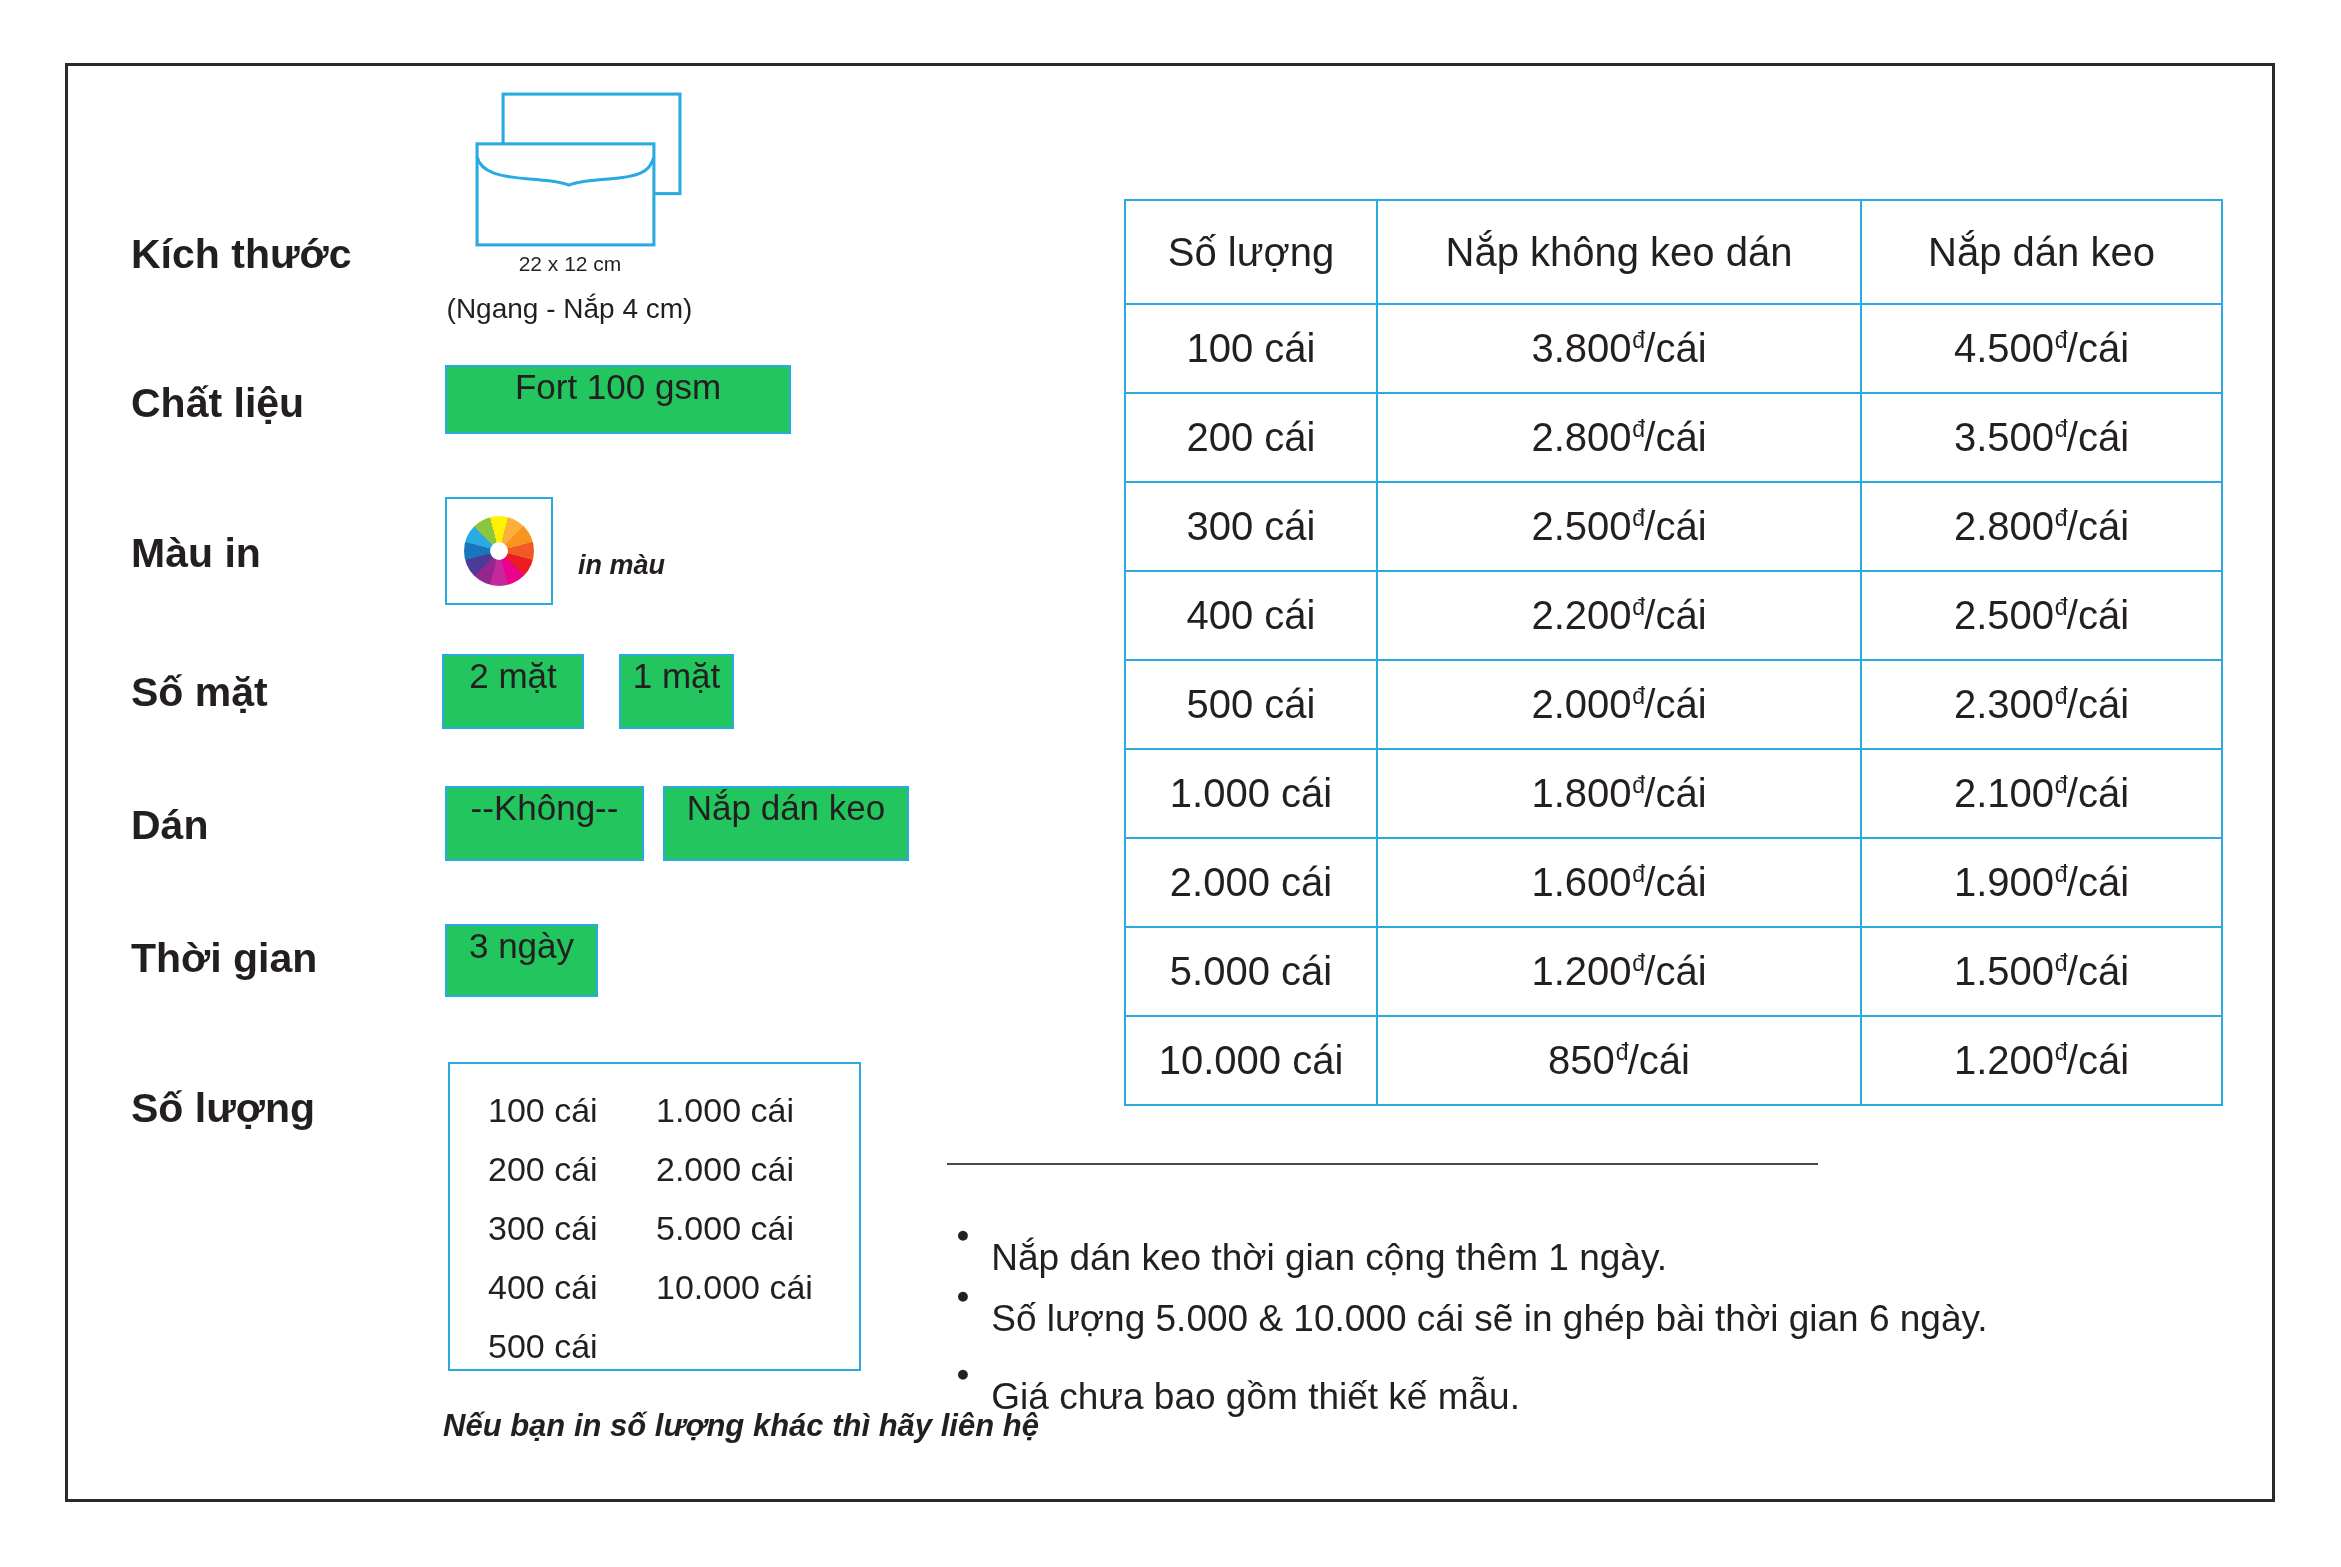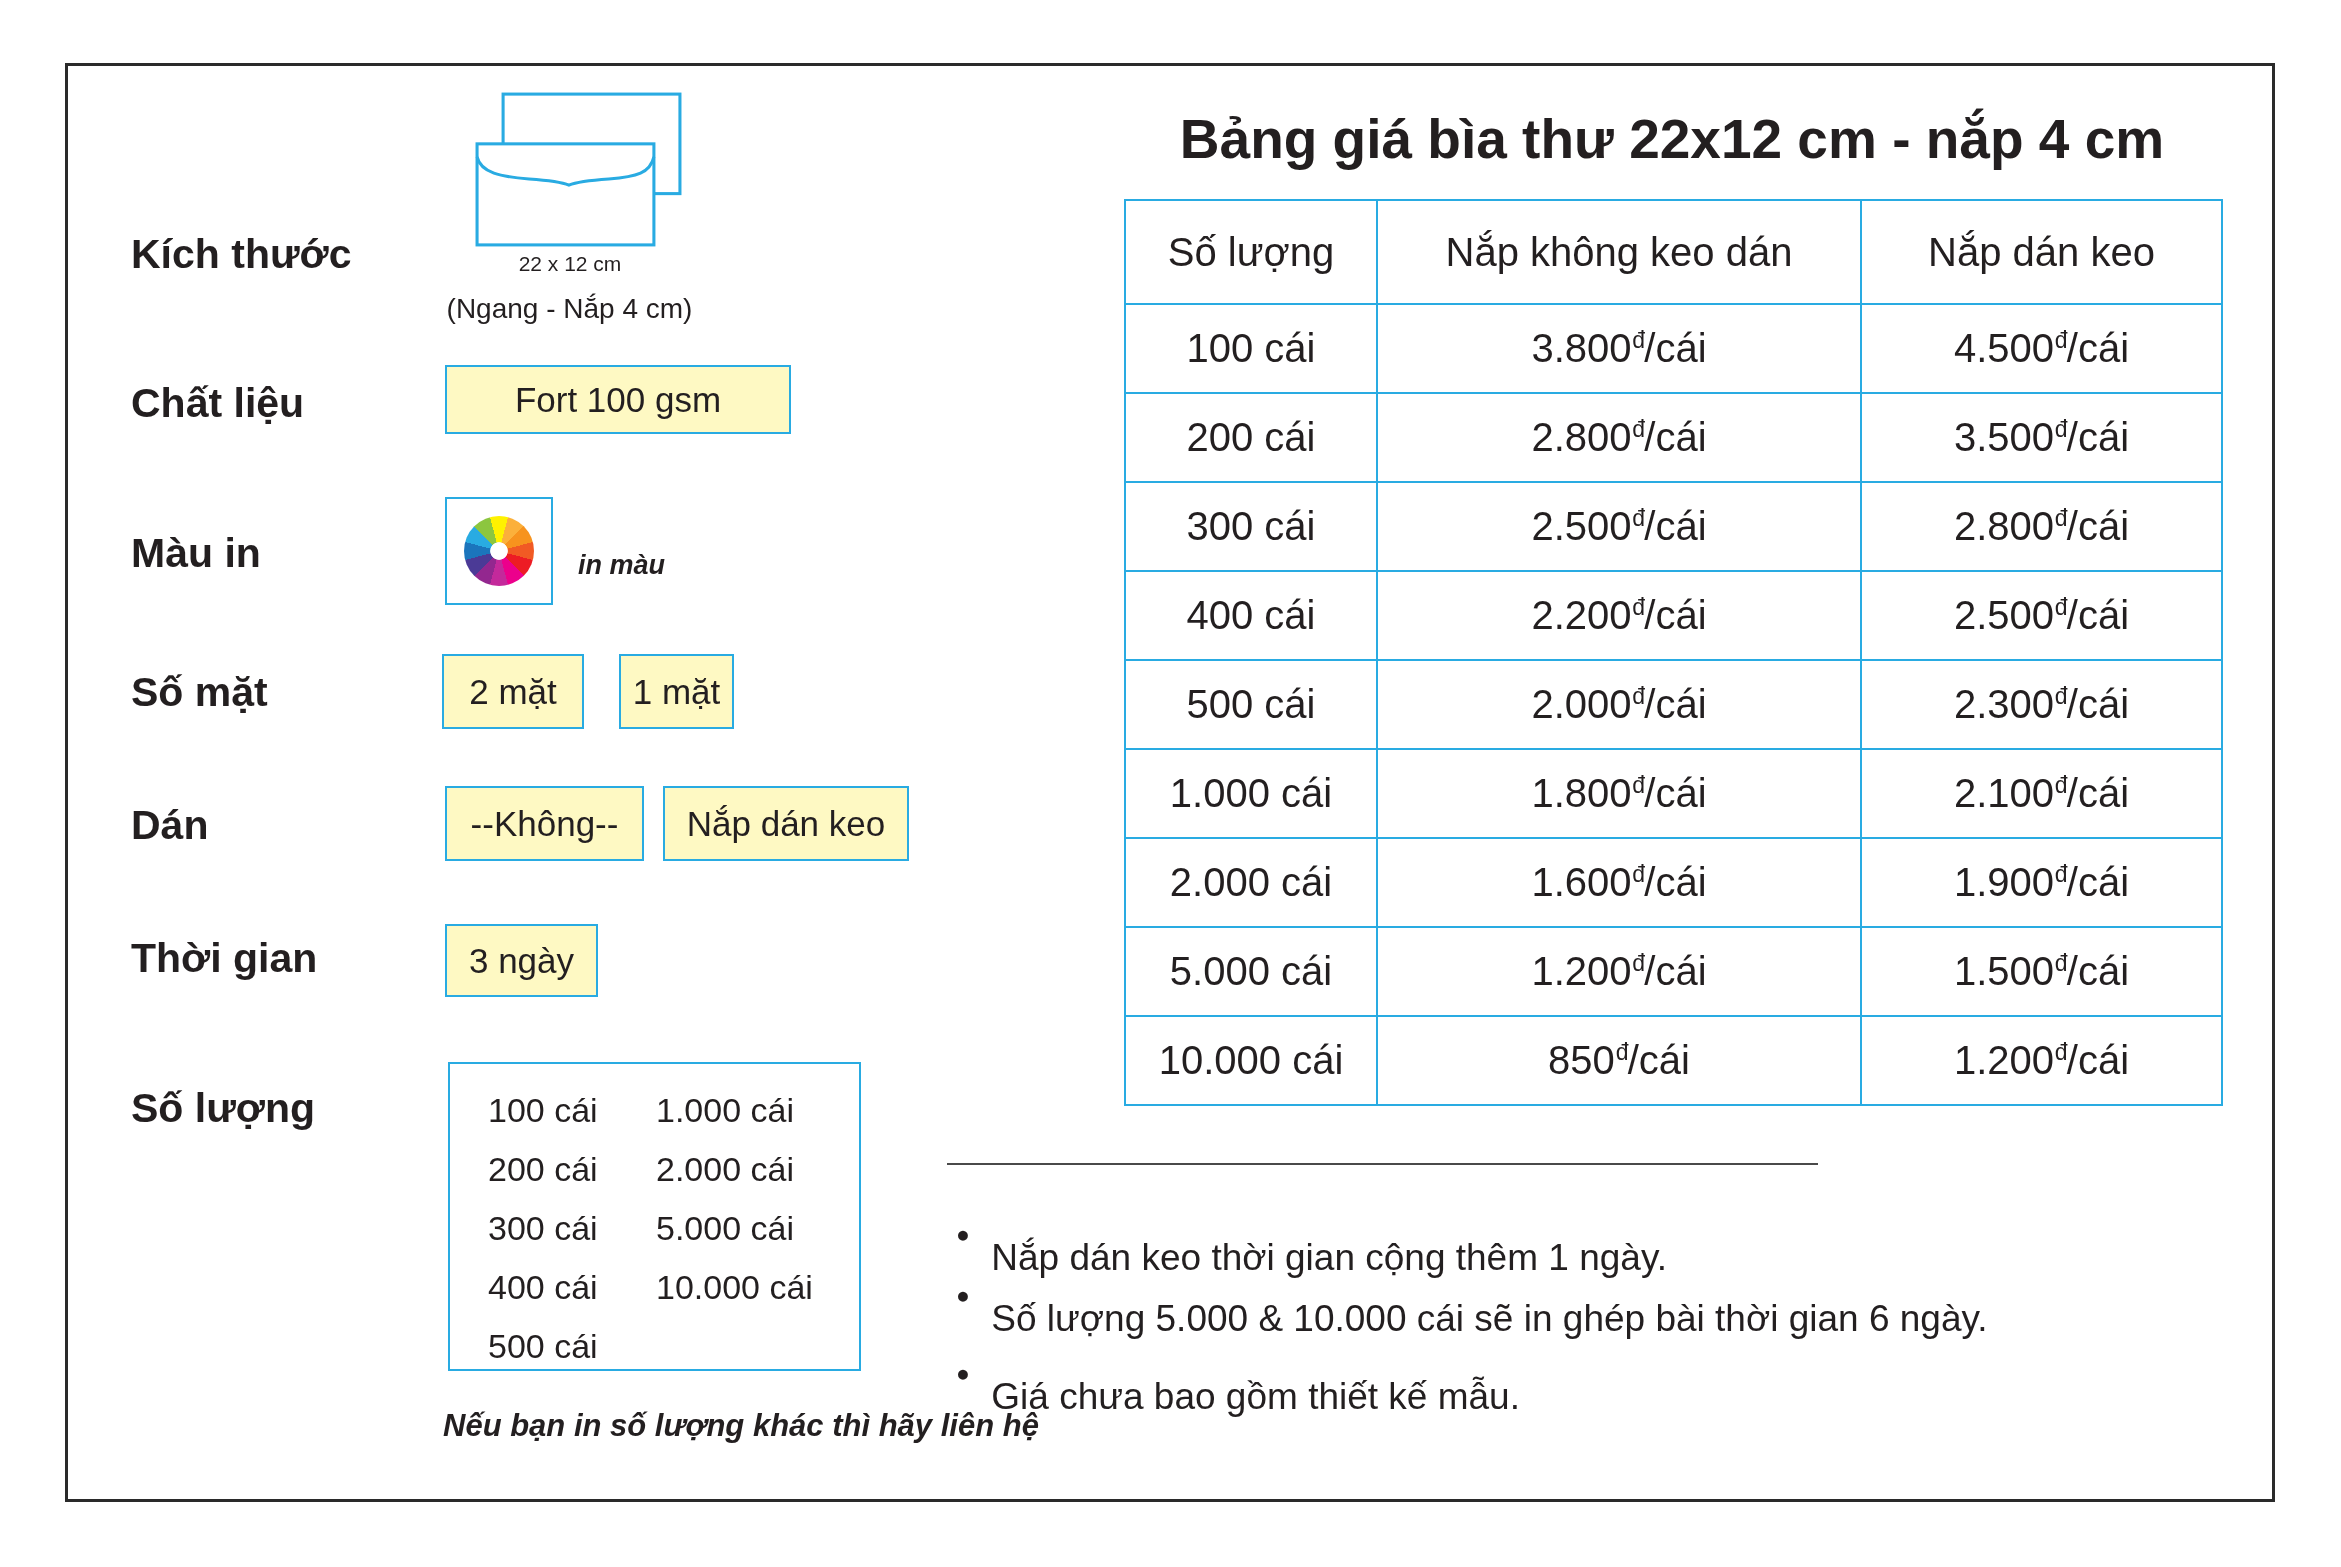--- a/index.html
+++ b/index.html
@@ -12,21 +12,21 @@
     border:3.1px solid #2a2a2a;box-sizing:border-box;
   }
   
   .lbl{
     position:absolute;left:131px;font-size:41px;font-weight:bold;
     white-space:nowrap;line-height:47px;
   }
   
   .bluebox{
     position:absolute;border:2.3px solid #29ABE2;box-sizing:border-box;
-    background:#fef9c3;display:flex;align-items:center;justify-content:center;
+    background:#22c55e;display:flex;align-items:flex-start;justify-content:center;
     font-size:35px;white-space:nowrap;
   }
   .cap{position:absolute;text-align:center;white-space:nowrap;}
   .cap1{left:425px;top:252px;width:290px;font-size:21px;}
   .cap2{left:394px;top:293px;width:351px;font-size:28px;}
   .envelope{position:absolute;left:474px;top:91px;}
   .wheelbox{position:absolute;left:445px;top:497px;width:108px;height:108px;
     border:2.3px solid #29ABE2;box-sizing:border-box;background:#fff;
     display:flex;align-items:center;justify-content:center;}
   .wheel{
@@ -137,21 +137,20 @@
       <div>1.000 cái</div>
       <div>2.000 cái</div>
       <div>5.000 cái</div>
       <div>10.000 cái</div>
     </div>
   </div>
   <div class="note-italic">
     <div>Nếu bạn in số lượng khác thì hãy liên hệ</div>
   </div>
 
-  <div class="title">Bảng giá bìa thư 22x12 cm - nắp 4 cm</div>
 
   <table class="price">
     <colgroup>
         <col style="width:252px">
         <col style="width:484px">
         <col style="width:361px">
       </colgroup>
     <tbody>
         <tr>
       <th>Số lượng</th>

